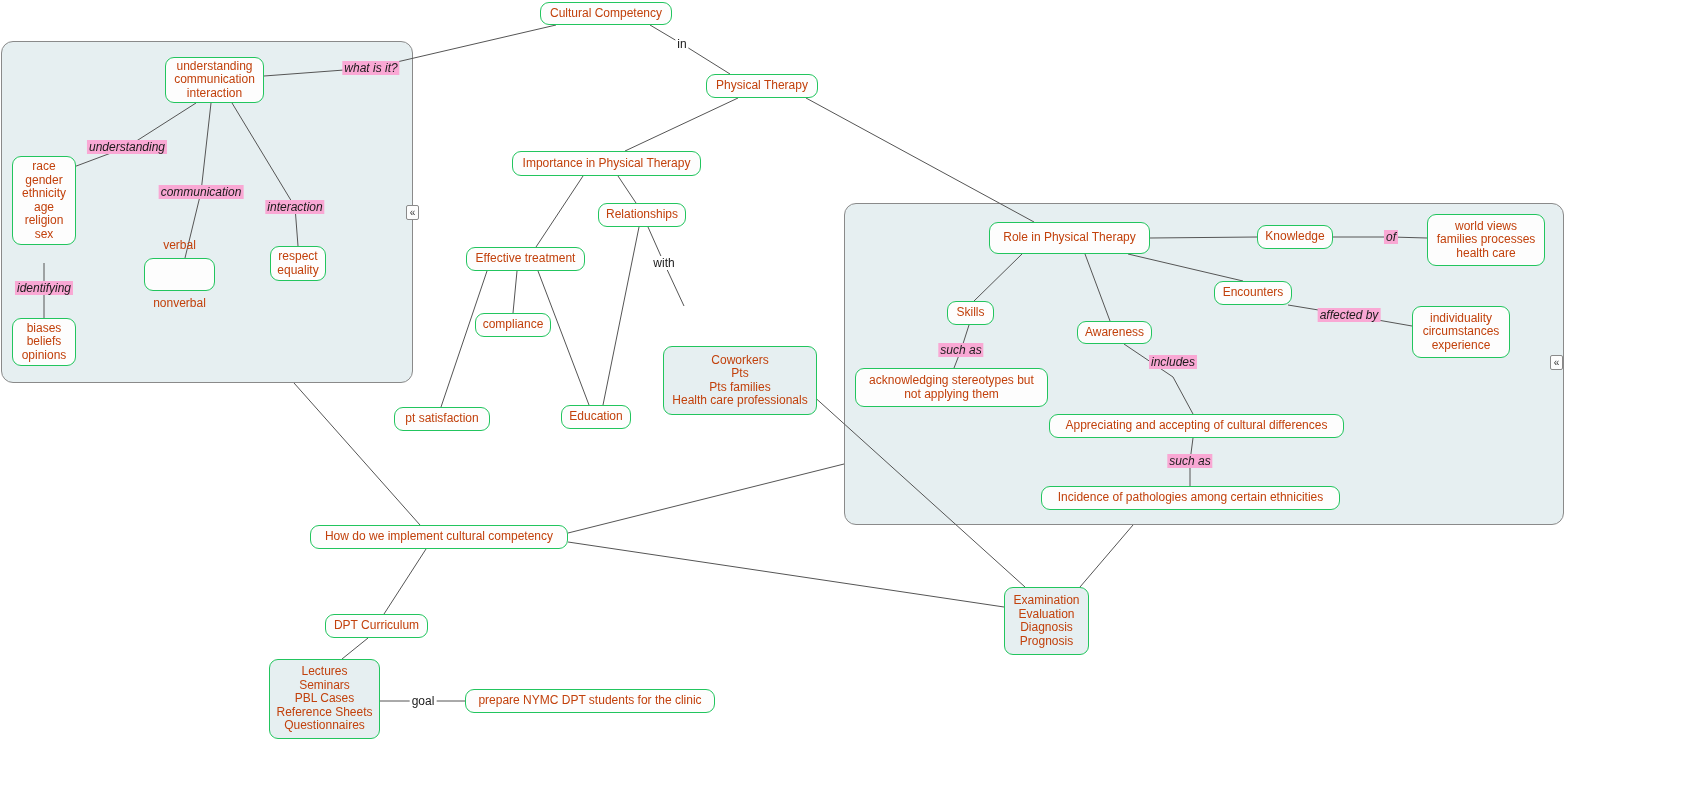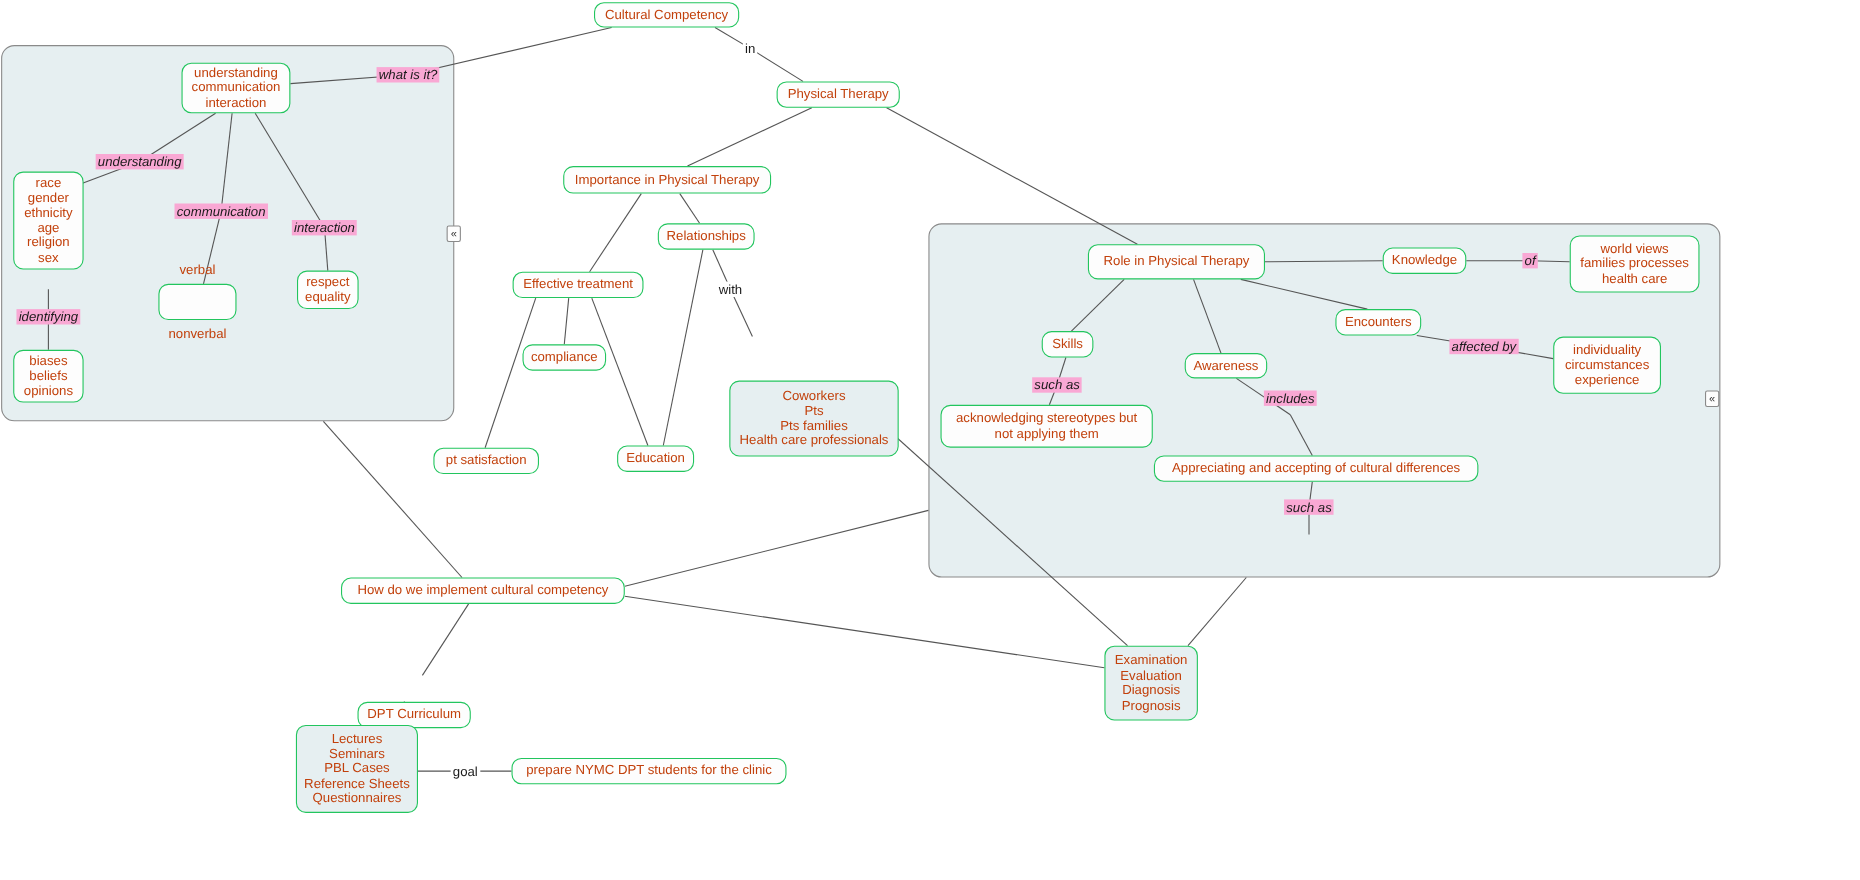--- a/index.html
+++ b/index.html
@@ -202,24 +202,27 @@
     <div class="node" style="left: 855px; top: 368px; width: 193px; height: 39px;">
       <div class="node-line">acknowledging stereotypes but</div>
       <div class="node-line">not applying them</div>
     </div>
     <div class="node" style="left: 1077px; top: 321px; width: 75px; height: 23px;">
       <div class="node-line">Awareness</div>
     </div>
     <div class="node" style="left: 1049px; top: 414px; width: 295px; height: 24px;">
       <div class="node-line">Appreciating and accepting of cultural differences</div>
     </div>
+    <div class="node" style="left: 1041px; top: 486px; width: 299px; height: 24px;">
+      <div class="node-line">Incidence of pathologies among certain ethnicities</div>
+    </div>
     <div class="node" style="left: 310px; top: 525px; width: 258px; height: 24px;">
       <div class="node-line">How do we implement cultural competency</div>
     </div>
-    <div class="node" style="left: 325px; top: 638px; width: 103px; height: 24px;">
+    <div class="node" style="left: 325px; top: 614px; width: 103px; height: 24px;">
       <div class="node-line">DPT Curriculum</div>
     </div>
     <div class="node tinted" style="left: 269px; top: 659px; width: 111px; height: 80px;">
       <div class="node-line">Lectures</div>
       <div class="node-line">Seminars</div>
       <div class="node-line">PBL Cases</div>
       <div class="node-line">Reference Sheets</div>
       <div class="node-line">Questionnaires</div>
     </div>
     <div class="node" style="left: 465px; top: 689px; width: 250px; height: 24px;">

